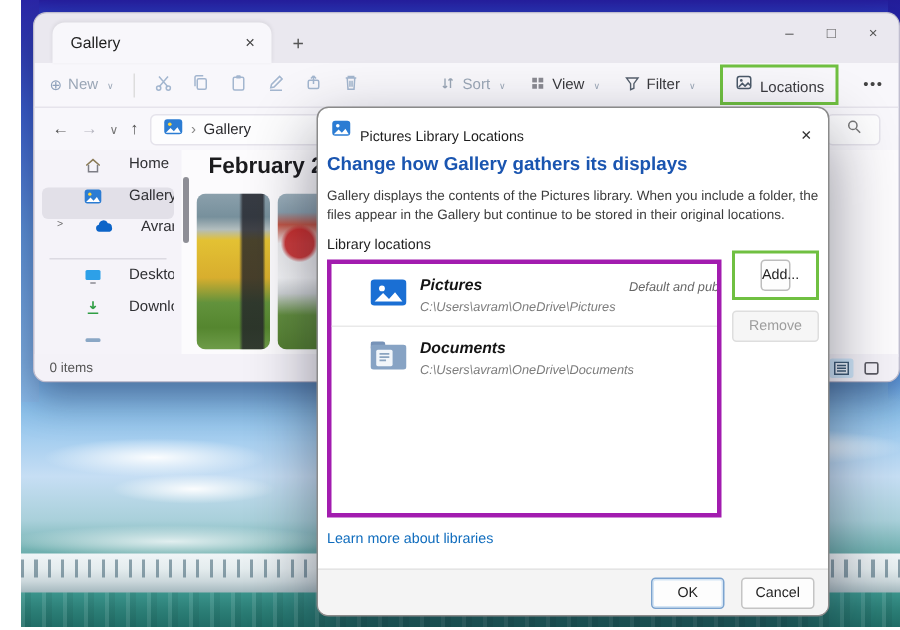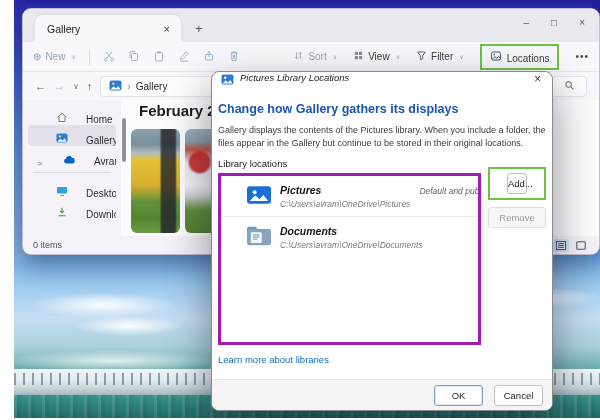--- a/index.html
+++ b/index.html
@@ -51,21 +51,21 @@
   .nav-arrow { font-size:11px; color:#555; }
   .nav-arrow.dim { color:#b6b6c0; }
   .nav-chev { font-size:8px; color:#777; }
   .crumb { height:21px; flex:1; background:#fdfdfe; border:1px solid #e5e3eb; border-radius:4px;
     display:flex; align-items:center; gap:5px; padding:0 8px; font-size:10px; color:#2a2a2e; }
   .crumb-sep { color:#888; font-size:10px; }
   .searchbox { width:36px; height:21px; background:#fdfdfe; border:1px solid #e5e3eb; border-radius:4px;
     display:flex; align-items:center; justify-content:center; }
   .ex-body { display:flex; height:138px; }
   .sidebar { width:98px; padding-top:4px; font-size:10px; color:#2f2f33; }
-  .side-item { height:21px; display:flex; align-items:flex-end; gap:18px; padding:0 4px 0 10px; margin:0 5px; border-radius:4px; white-space:nowrap; overflow:hidden; }
+  .side-item { height:21px; display:flex; align-items:flex-start; gap:18px; padding:0 4px 0 10px; margin:0 5px; border-radius:4px; white-space:nowrap; overflow:hidden; }
   .side-item.selected { background:#e2e0e8; }
   .side-item .exp { width:7px; font-size:7px; color:#666; flex:none; }
   .side-item .noexp { width:0; }
   .pin { margin-left:auto; flex:none; }
   .side-divider { height:1px; background:#dcdae2; margin:5px 10px; }
   .main { flex:1; position:relative; background:#fcfbfd; overflow:hidden; }
   .vscroll-thumb { position:absolute; left:1px; top:18px; width:4px; height:44px; background:#8e8e96; border-radius:2px; }
   .month-heading { position:absolute; left:18px; top:2px; font-size:15px; font-weight:bold; color:#1c1c1e; white-space:nowrap; }
   .photos { position:absolute; left:10px; top:29px; display:flex; gap:5px; }
   .photo { width:49px; height:104px; border-radius:6px; }
@@ -78,21 +78,21 @@
   .statusbar { position:absolute; left:0; right:0; bottom:0; height:18px; display:flex; align-items:center;
     padding:0 10px; font-size:9px; color:#555; background:#f4f2f8; }
   .view-toggles { margin-left:auto; display:flex; gap:4px; align-items:center; }
   .view-ic { width:16px; height:13px; display:flex; align-items:center; justify-content:center; border-radius:2px; }
   .view-ic.selected { background:#cde4f7; }
 
   
   .dialog { position:absolute; left:197px; top:71px; width:342px; height:340px; background:#fff;
     border:1px solid #8a8a8a; border-radius:8px; box-shadow:0 18px 44px rgba(10,10,30,.45);
     display:flex; flex-direction:column; overflow:hidden; z-index:2; }
-  .dlg-title { height:25px; display:flex; align-items:flex-start; gap:6px; padding:0 9px; flex:none;font-style:italic; }
+  .dlg-title { height:25px; display:flex; align-items:flex-end; gap:6px; padding:0 9px; flex:none; }
   .dlg-title-text { font-size:9.5px; color:#1e1e1e; flex:1; }
   .dlg-close { font-size:12px; color:#333; padding:0 2px; }
   .dlg-content { flex:1; padding:2px 6px 0 6px; display:flex; flex-direction:column; position:relative; }
   .dlg-heading { font-size:12.5px; font-weight:bold; color:#1a55b0; margin:3px 0 8px 0; }
   .dlg-desc { font-size:9px; color:#3c3c3c; line-height:1.4; margin-bottom:9px; }
   .list-label { font-size:9.5px; color:#222; margin-bottom:4px; }
   .list-row { display:flex; gap:7px; }
   .listbox { flex:1; height:172px; border:3px solid #a21caf; background:#fff; overflow:hidden;font-style:italic; }
   .loc-item { display:flex; align-items:flex-start; gap:9px; padding:8px 6px 7px 26px; }
   .loc-item.sep { border-bottom:1px solid #e9e9e9; }

